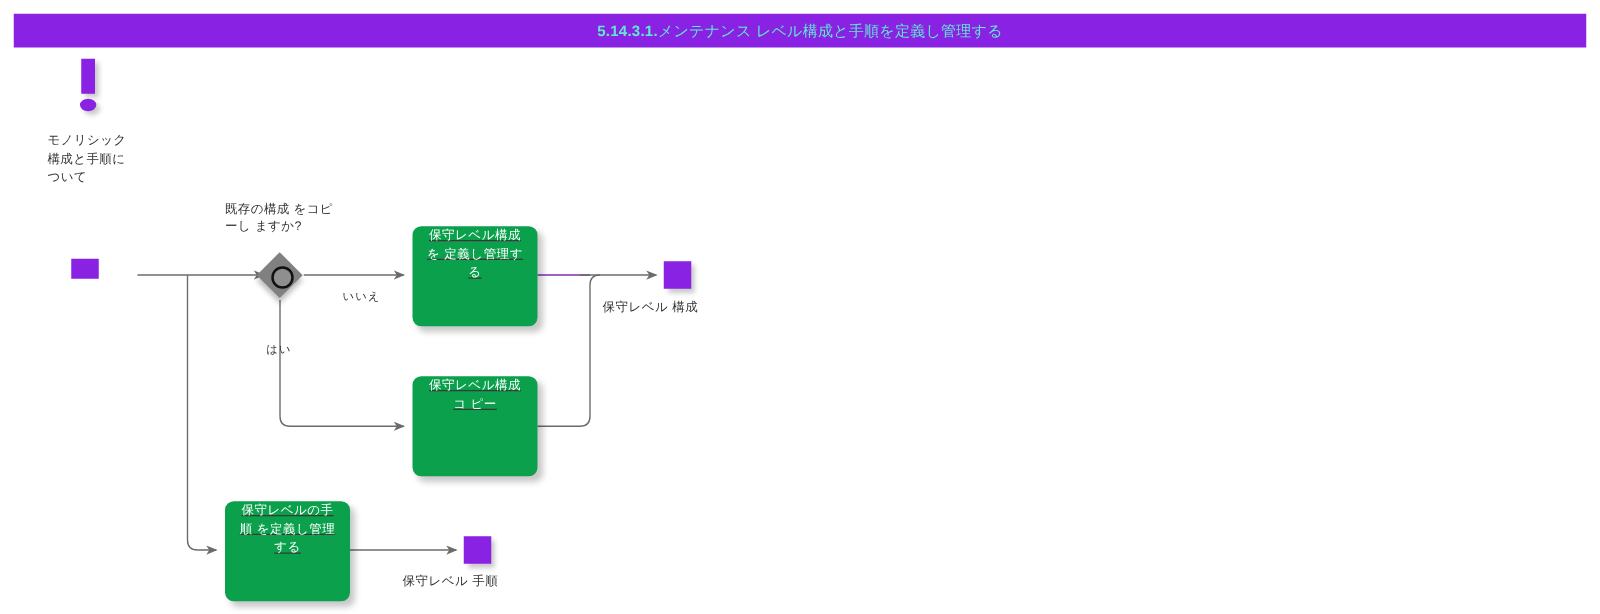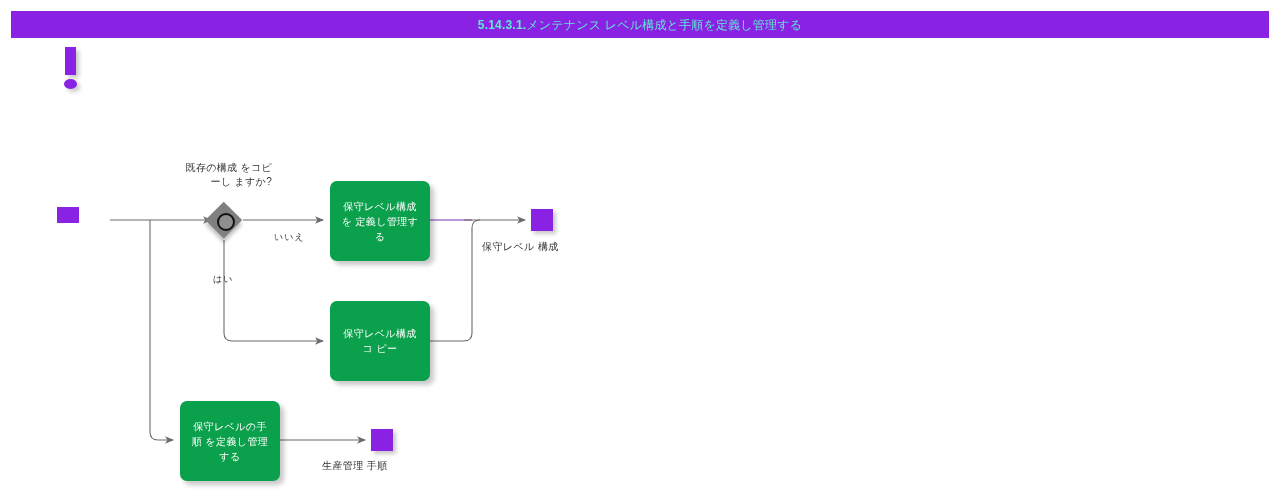--- a/index.html
+++ b/index.html
@@ -41,22 +41,22 @@
     position:absolute;left:4px;top:32px;width:13px;height:10px;border-radius:50%;
     background:var(--brand,#8a22e3);
     box-shadow:3px 3px 4px rgba(0,0,0,.22);
   }
 
   
   .proc{
     position:absolute;border-radius:7px;
     background:var(--proc,#0ba04b);
     box-shadow:4px 4px 5px rgba(0,0,0,.22);
-    display:flex;align-items:center;justify-content:center;
-    padding:0 10px;box-sizing:border-box;
+    display:flex;align-items:flex-start;justify-content:center;
+    padding:0 10px;box-sizing:border-box;text-decoration:underline;
   }
   .proc span{
     color:#ffffff;font-size:10px;line-height:15px;text-align:center;
     letter-spacing:.4px;display:block;
   }
 
   
   .dataobj{
     position:absolute;width:22px;height:22px;
     background:var(--brand,#8a22e3);
@@ -74,21 +74,21 @@
     background:#808080;transform:rotate(45deg);transform-origin:center;
     margin:5.25px;
     box-shadow:3px 3px 4px rgba(0,0,0,.25);
   }
   .decision .ring{
     position:absolute;left:11px;top:11px;width:14px;height:14px;
     border:2px solid #111;border-radius:50%;background:#8f8f8f;
   }
   .decision-label{
     position:absolute;left:180px;top:161px;width:92px;
-    font-size:10px;line-height:14px;color:#333;text-align:right;letter-spacing:.3px;
+    font-size:10px;line-height:14px;color:#333;text-align:left;letter-spacing:.3px;
   }
   .edge-label{
     position:absolute;font-size:9px;line-height:12px;color:#333;letter-spacing:1px;
   }
 
   
   .input-label{
     position:absolute;left:28px;top:205px;width:104px;
     font-size:10px;line-height:14px;color:#222;text-align:center;letter-spacing:.3px;
   }
@@ -126,20 +126,21 @@
 
     <path d="M430,341 L464,341 Q472,341 472,333 L472,228 Q472,220 480,220" stroke="#6b6b6b" stroke-width="1.1" fill="none"></path>
 
     <path d="M280,440 L365,440" stroke="#6b6b6b" stroke-width="1.1" fill="none" marker-end="url(#arrowGray)"></path>
   </svg>
 
   <div class="excl">
     <div class="bar"></div>
     <div class="dot"></div>
   </div>
+  <div class="note-label">モノリシック構成と手順について</div>
 
   <div class="input-chip"></div>
 
   <div class="decision-label">既存の構成
 をコピーし
 ますか?</div>
   <div class="decision">
     <div class="dia"></div>
     <div class="ring"></div>
   </div>
@@ -158,15 +159,15 @@
 
   <div class="proc" style="left:180px;top:401px;width:100px;height:80px;">
     <span>保守レベルの手順
 を定義し管理する</span>
   </div>
 
   <div class="dataobj" style="left:531px;top:209px;"></div>
   <div class="dataobj-label" style="left:482px;top:240px;width:120px;">保守レベル 構成</div>
 
   <div class="dataobj" style="left:371px;top:429px;"></div>
-  <div class="dataobj-label" style="left:322px;top:459px;width:120px;">生産管理 手順</div>
+  <div class="dataobj-label" style="left:322px;top:459px;width:120px;">保守レベル 手順</div>
 
 </div>
 
 </body></html>

